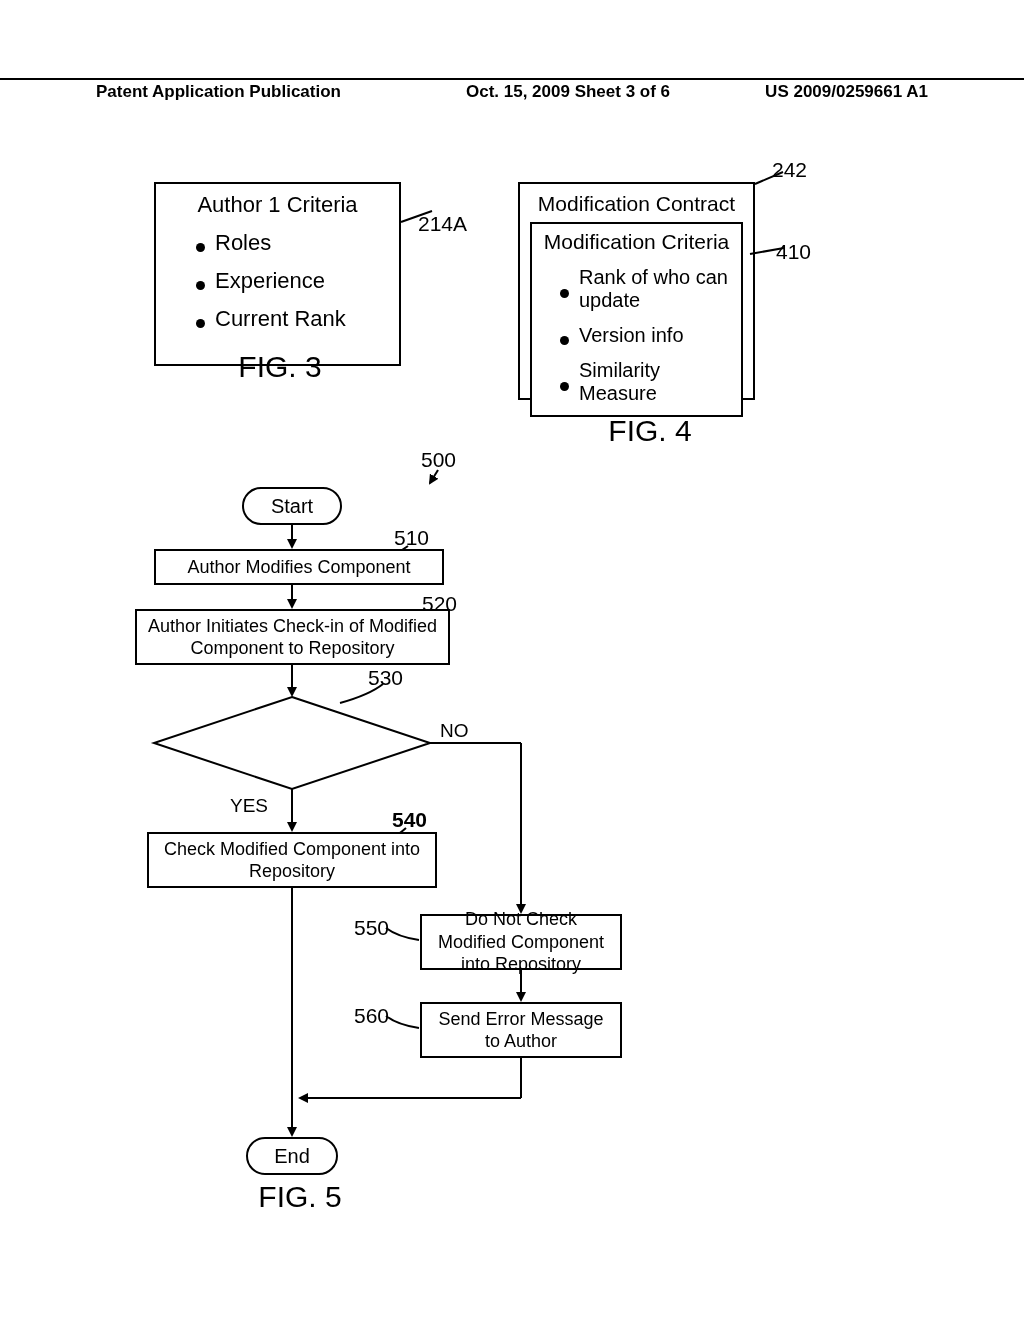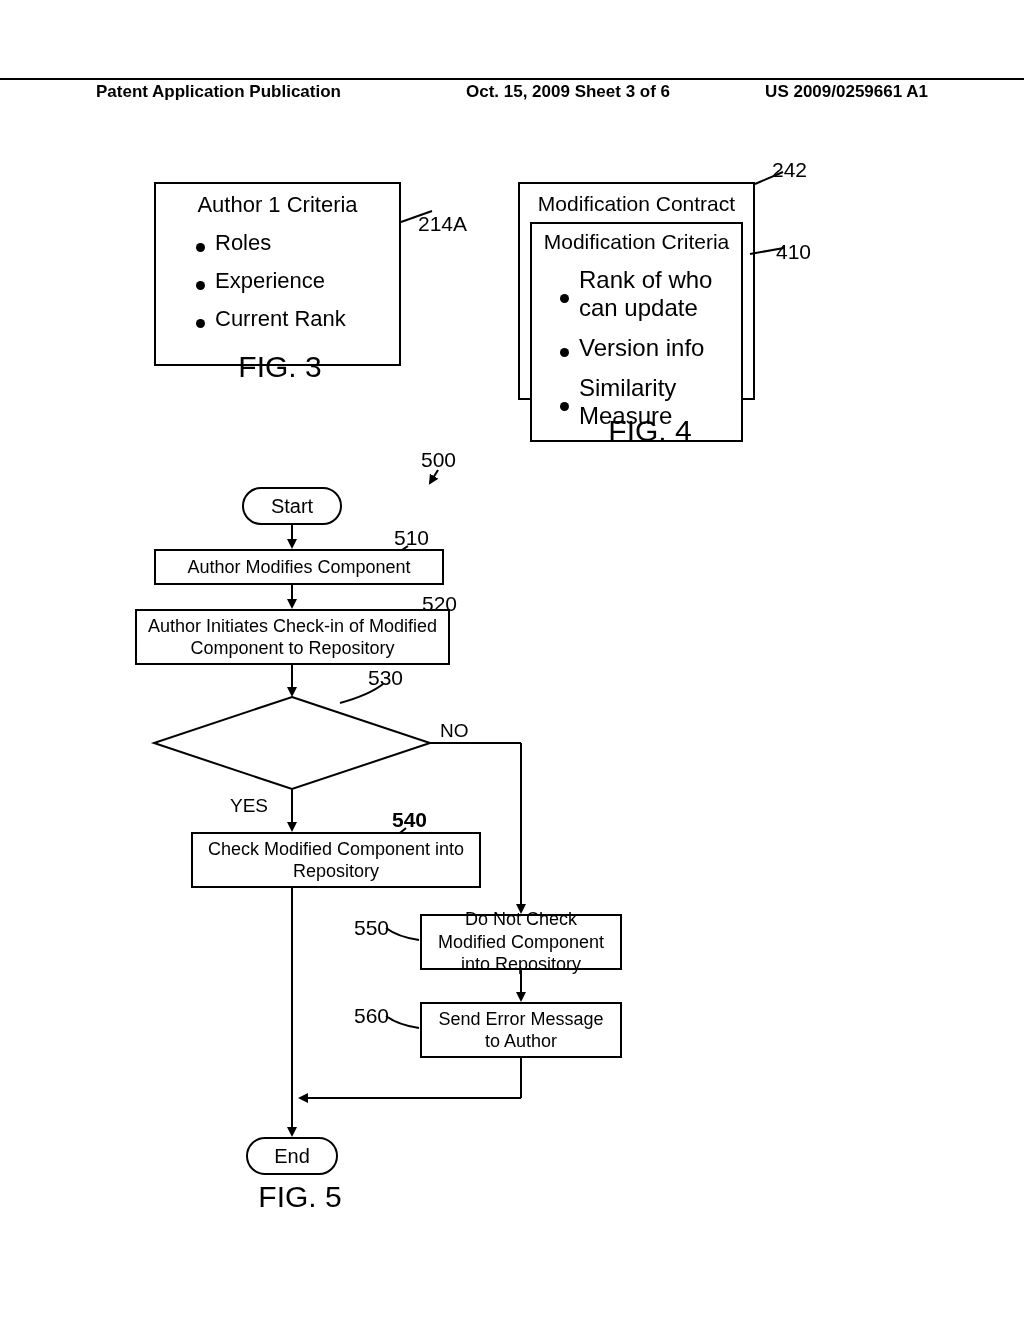--- a/index.html
+++ b/index.html
@@ -55,21 +55,21 @@
   <div class="abs fig-label" style="left:200px; top:350px; width:160px;">FIG. 3</div>
 
   <svg width="1024" height="1320">
     <line x1="401" y1="222" x2="432" y2="211" stroke="#000" stroke-width="2"></line>
   </svg>
 
   <div class="abs box" style="left:518px; top:182px; width:237px; height:218px; padding:8px 10px;">
     <div class="small-title" style="font-size:21px;">Modification Contract</div>
     <div class="box" style="margin-top:6px; padding:6px 10px 10px 10px;">
       <div class="small-title" style="font-size:21px;">Modification Criteria</div>
-      <div class="bullet-list" style="font-size:24px; padding-left:18px;">
+      <div class="bullet-list" style="font-size:20px; padding-left:18px;">
         <div class="bullet">
             <span class="dot"></span>
             <span>Rank of who can update</span>
           </div>
         <div class="bullet">
             <span class="dot"></span>
             <span>Version info</span>
           </div>
         <div class="bullet">
             <span class="dot"></span>
@@ -141,21 +141,21 @@
 
   <div class="abs box flow-text" style="left:135px; top:609px; width:315px; height:56px; display:flex; align-items:center; justify-content:center; padding:4px 8px;">
     <span>Author Initiates Check-in of Modified Component to Repository</span>
   </div>
   <div class="abs ref" style="left:422px; top:592px;">520</div>
 
   <div class="abs ref" style="left:368px; top:666px;">530</div>
   <div class="abs" style="left:230px; top:795px; font-size:19px;">YES</div>
   <div class="abs" style="left:440px; top:720px; font-size:19px;">NO</div>
 
-  <div class="abs box flow-text" style="left:147px; top:832px; width:290px; height:56px; display:flex; align-items:center; justify-content:center; padding:20px 8px;margin-left:44px;">
+  <div class="abs box flow-text" style="left:147px; top:832px; width:290px; height:56px; display:flex; align-items:center; justify-content:center; padding:20px 8px;">
     <span>Check Modified Component into Repository</span>
   </div>
   <div class="abs ref" style="left:392px; top:808px;font-weight:bold;">540</div>
 
   <div class="abs box flow-text" style="left:420px; top:914px; width:202px; height:56px; display:flex; align-items:center; justify-content:center; padding:4px 8px;">
     <span>Do Not Check Modified Component into Repository</span>
   </div>
   <div class="abs ref" style="left:354px; top:916px;">550</div>
 
   <div class="abs box flow-text" style="left:420px; top:1002px; width:202px; height:56px; display:flex; align-items:center; justify-content:center; padding:4px 8px;">

